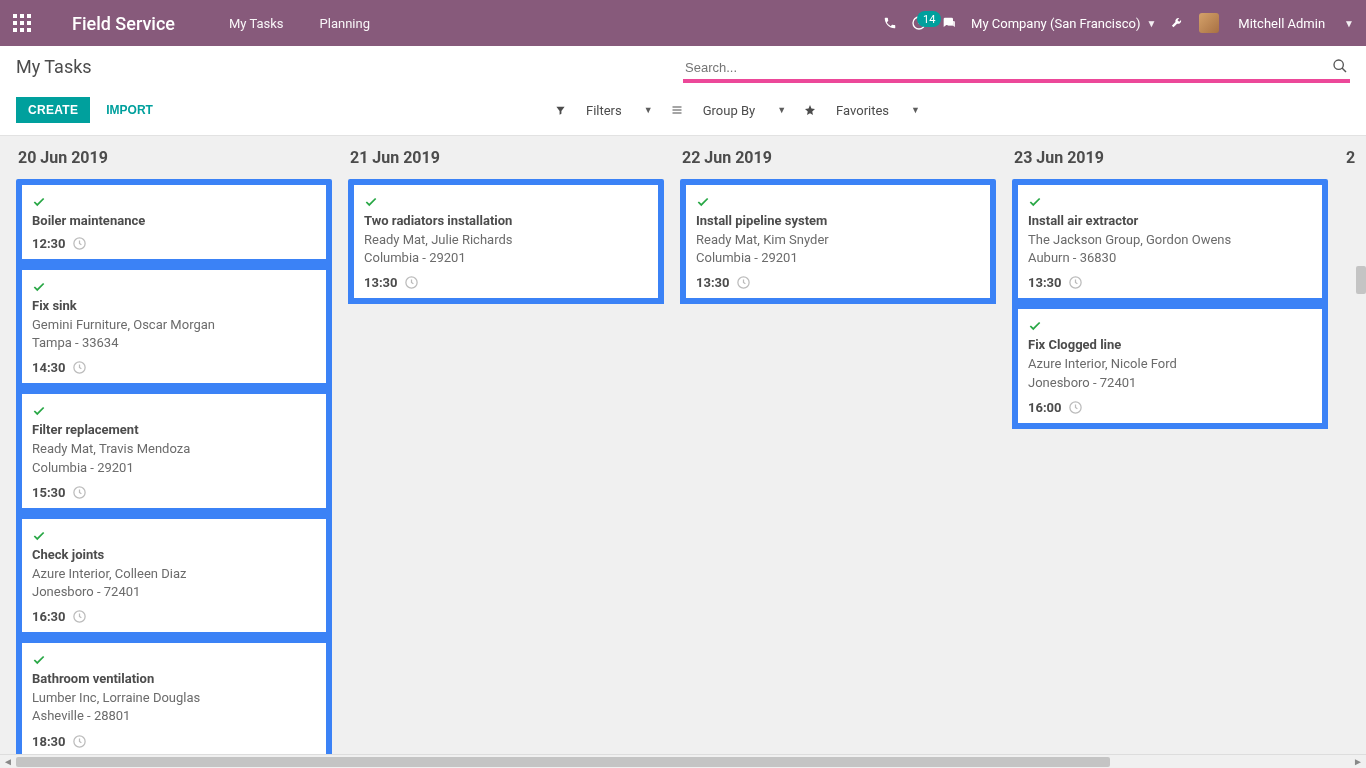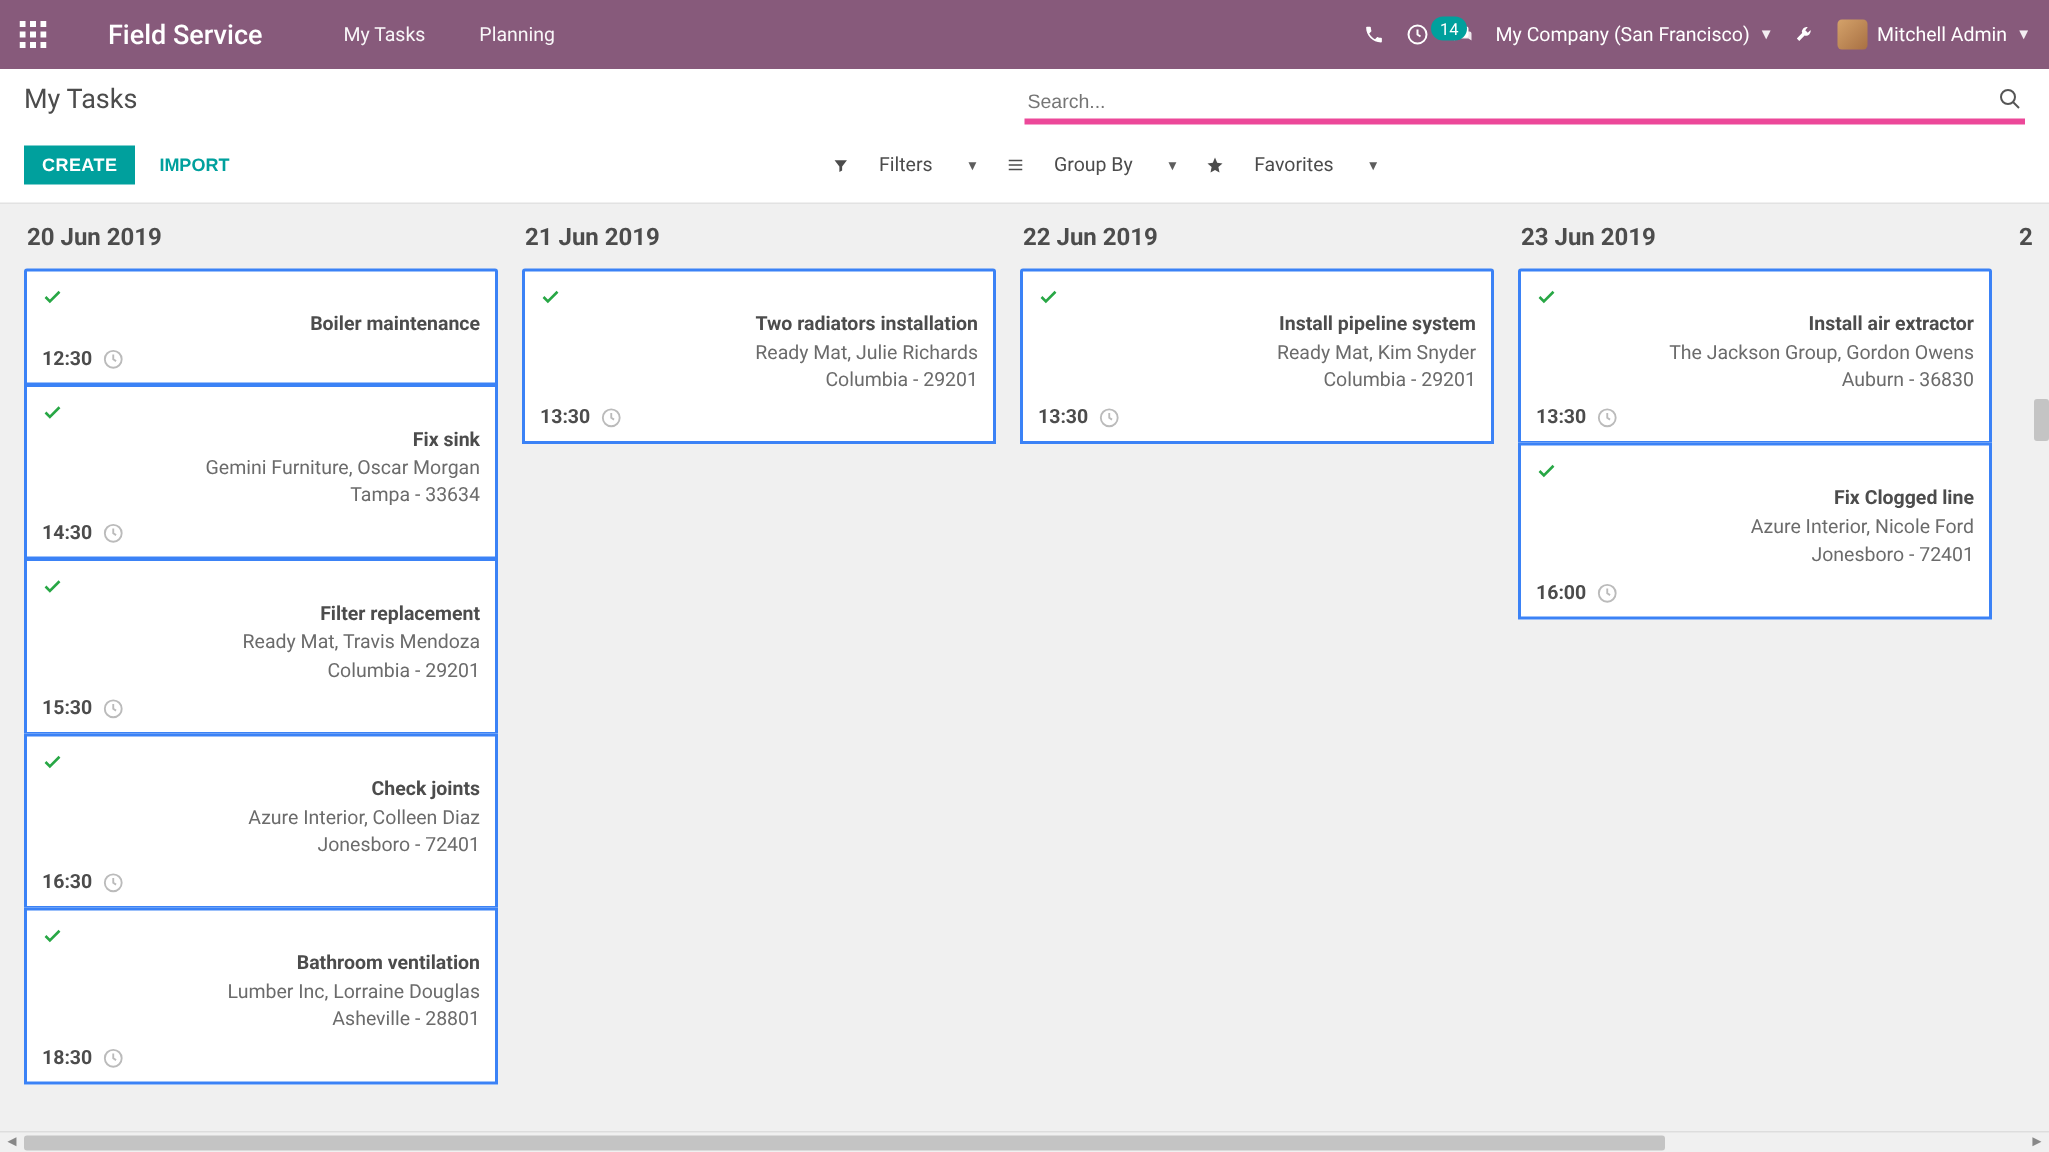--- a/index.html
+++ b/index.html
@@ -9,21 +9,21 @@
 .navbar { background: #875a7b; height: 46px; display: flex; align-items: center; color: #fff; padding: 0 12px; }
 .navbar-left { display: flex; align-items: center; gap: 16px; }
 .apps-icon { width: 20px; height: 20px; display: inline-flex; align-items: center; justify-content: center; cursor: pointer; }
 .apps-icon svg { width: 18px; height: 18px; }
 .app-name { font-size: 18px; font-weight: 500; margin-left: 24px; margin-right: 28px; }
 .nav-link { color: #fff; opacity: 0.95; font-size: 13px; padding: 6px 10px; cursor: pointer; }
 .navbar-right { margin-left: auto; display: flex; align-items: center; gap: 14px; }
 .icon-btn { cursor: pointer; display: inline-flex; align-items: center; }
 .badge-pill { background: #00a09d; color: #fff; border-radius: 10px; padding: 0 6px; font-size: 11px; margin-left: -4px; height: 16px; display: flex; align-items: center; }
 .company-dd { display: flex; align-items: center; gap: 6px; cursor: pointer; font-size: 13px; }
-.user-dd { display: flex; align-items: center; gap: 6px; cursor: pointer; font-size: 13px; }
+.user-dd { display: flex; align-items: center; gap: 19px; cursor: pointer; font-size: 13px; }
 .avatar { width: 20px; height: 20px; border-radius: 3px; background: linear-gradient(135deg,#d4a26a,#a87043); display: inline-block; }
 .caret-down { font-size: 10px; opacity: 0.9; }
 
 
 .control-panel { background: #fff; border-bottom: 1px solid #e2e2e2; padding: 10px 16px 12px; }
 .cp-row { display: flex; align-items: flex-start; }
 .breadcrumb { font-size: 18px; color: #4c4c4c; font-weight: 400; flex: 0 0 50%; }
 .search-wrap { flex: 1; position: relative; }
 .search-input { width: 100%; border: none; border-bottom: 4px solid #ec4899; font-size: 13px; padding: 4px 24px 4px 2px; outline: none; color: #7f1d1d; }
 .search-icon { position: absolute; right: 2px; top: 2px; color: #666; cursor: pointer; }
@@ -33,21 +33,21 @@
 .toolbar-right { margin-left: auto; display: flex; gap: 18px; padding-right: 430px; }
 .toolbar-item { display: flex; align-items: center; gap: 20px; color: #4c4c4c; font-size: 13px; cursor: pointer; }
 .toolbar-item .ti-icon { font-size: 12px; }
 .toolbar-item .caret-down { font-size: 9px; margin-left: 2px; }
 
 
 .board-wrap { overflow-x: auto; overflow-y: auto; height: calc(768px - 46px - 84px - 14px); background: #f0f0f0; }
 .board { display: flex; gap: 16px; padding: 12px 16px 8px; min-width: 1680px; }
 .column { width: 316px; flex-shrink: 0; }
 .col-header { font-size: 16px; font-weight: 700; color: #4c4c4c; margin-bottom: 12px; padding-left: 2px; }
-.card { background: #fff; border: 2px solid #3b82f6; padding: 10px 10px 8px; margin-bottom: -1px; cursor: pointer; text-align: right; }
+.card { background: #fff; border: 6px solid #3b82f6; padding: 10px 10px 8px; margin-bottom: -1px; cursor: pointer; }
 .card:first-of-type { border-top-left-radius: 2px; border-top-right-radius: 2px; }
 .col-cards .card:last-child { margin-bottom: 0; }
 .card-check { color: #28a745; font-size: 14px; margin-bottom: 4px; }
 .card-title { font-weight: 700; color: #4c4c4c; margin-bottom: 3px; font-size: 13px; }
 .card-sub { color: #6b6b6b; font-size: 13px; line-height: 1.4; }
 .card-foot { display: flex; align-items: center; gap: 6px; margin-top: 8px; }
 .card-time { font-weight: 700; color: #4c4c4c; font-size: 13px; }
 .clock-icon { color: #bbb; display: inline-flex; }
 
 
@@ -86,21 +86,21 @@
       <svg width="14" height="14" viewBox="0 0 24 24" fill="#fff">
           <path d="M6.6 10.8c1.4 2.8 3.8 5.1 6.6 6.6l2.2-2.2c.3-.3.7-.4 1-.2 1.1.4 2.4.6 3.6.6.6 0 1 .4 1 1V20c0 .6-.4 1-1 1C10.6 21 3 13.4 3 4c0-.6.4-1 1-1h3.4c.6 0 1 .4 1 1 0 1.2.2 2.5.6 3.6.1.4 0 .8-.2 1L6.6 10.8z"></path>
         </svg>
     </span>
     <span class="icon-btn" style="position:relative;">
       <svg width="16" height="16" viewBox="0 0 24 24" fill="#fff">
           <path d="M12 2a10 10 0 100 20 10 10 0 000-20zm1 11h-2V6h2v7zm0 4h-2v-2h2v2z" opacity="0.0"></path>
           <circle cx="12" cy="12" r="9" fill="none" stroke="#fff" stroke-width="2"></circle>
           <path d="M12 7v5l3 2" stroke="#fff" stroke-width="2" fill="none"></path>
         </svg>
-      <span class="badge-pill" style="position:absolute; left:21px; top:-4px;">14</span>
+      <span class="badge-pill" style="position:absolute; left:10px; top:-4px;">14</span>
     </span>
     <span class="icon-btn">
       <svg width="16" height="16" viewBox="0 0 24 24" fill="#fff">
           <path d="M20 2H4a2 2 0 00-2 2v18l4-4h14a2 2 0 002-2V4a2 2 0 00-2-2z" opacity="0.0"></path>
           <path d="M4 4h12a2 2 0 012 2v7a2 2 0 01-2 2H8l-4 3V6a2 2 0 012-2z" fill="#fff"></path>
           <path d="M9 9h10a2 2 0 012 2v7l-3-2h-7a2 2 0 01-2-2V9z" fill="#fff" opacity="0.85"></path>
         </svg>
     </span>
     <span class="company-dd">
       <span>My Company (San Francisco)</span>

